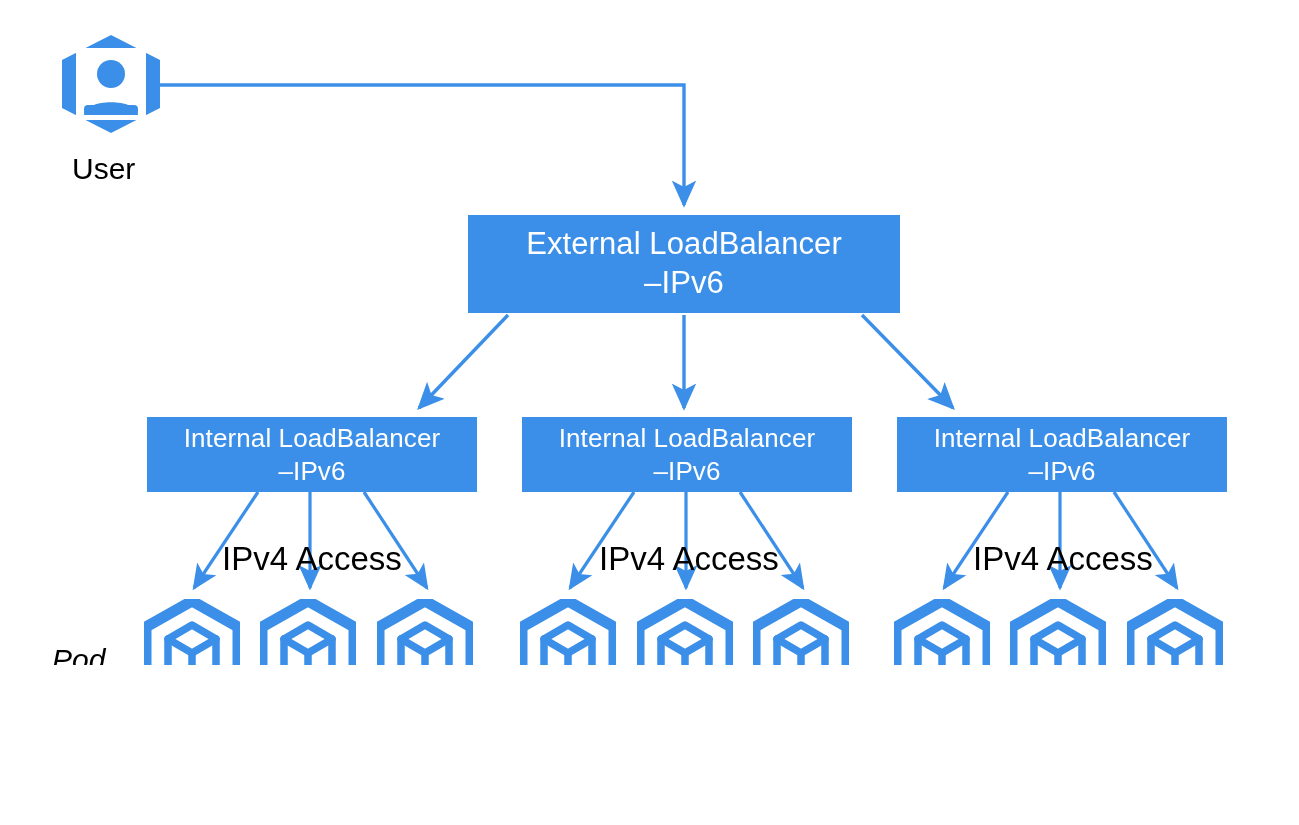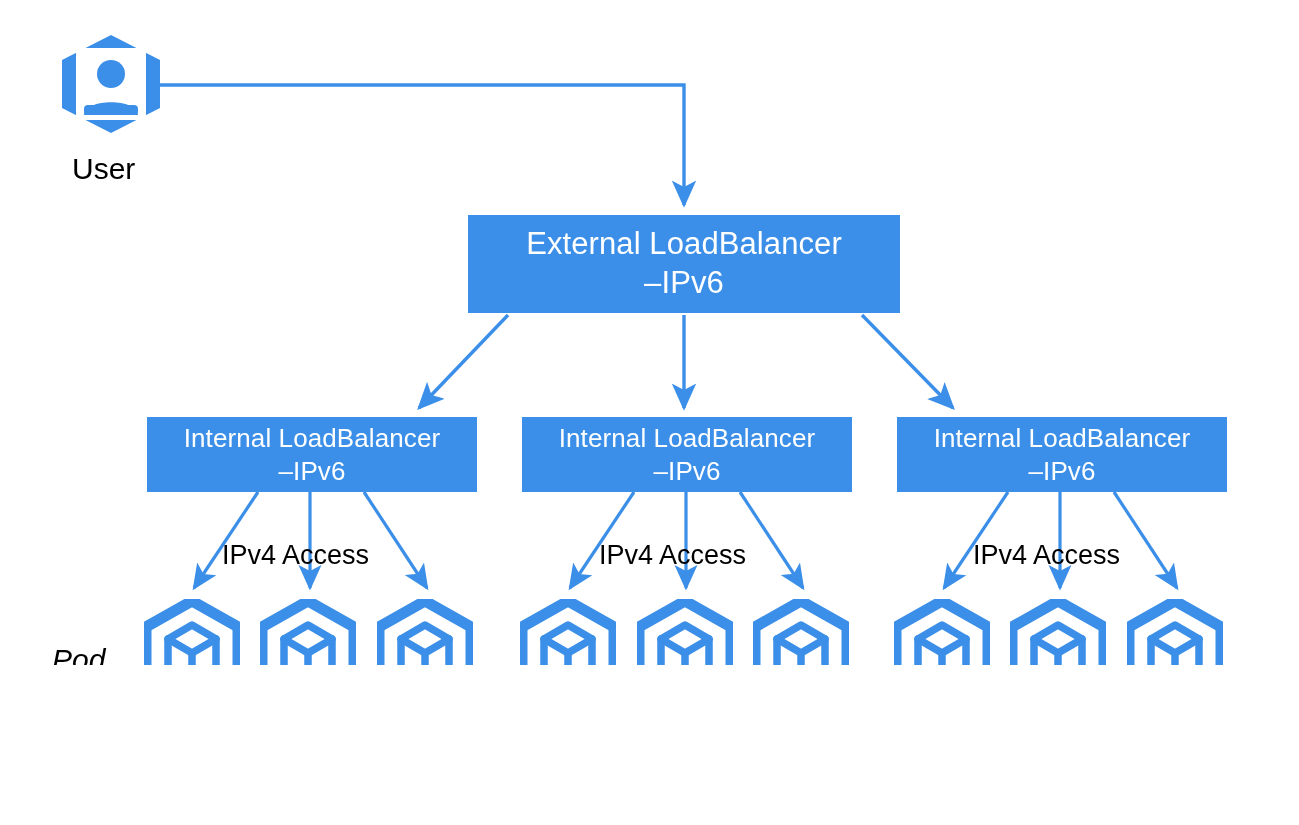--- a/index.html
+++ b/index.html
@@ -56,21 +56,21 @@
   .plain-label {
     position: absolute;
     color: #000000;
     font-size: 30px;
     white-space: nowrap;
     user-select: none;
   }
   .edge-label {
     position: absolute;
     color: #000000;
-    font-size: 27px;
+    font-size: 33px;
     white-space: nowrap;
     user-select: none;
     text-align: center;
   }
   .icon-wrap {
     position: absolute;
   }
   .icon-wrap svg {
     display: block;
   }

